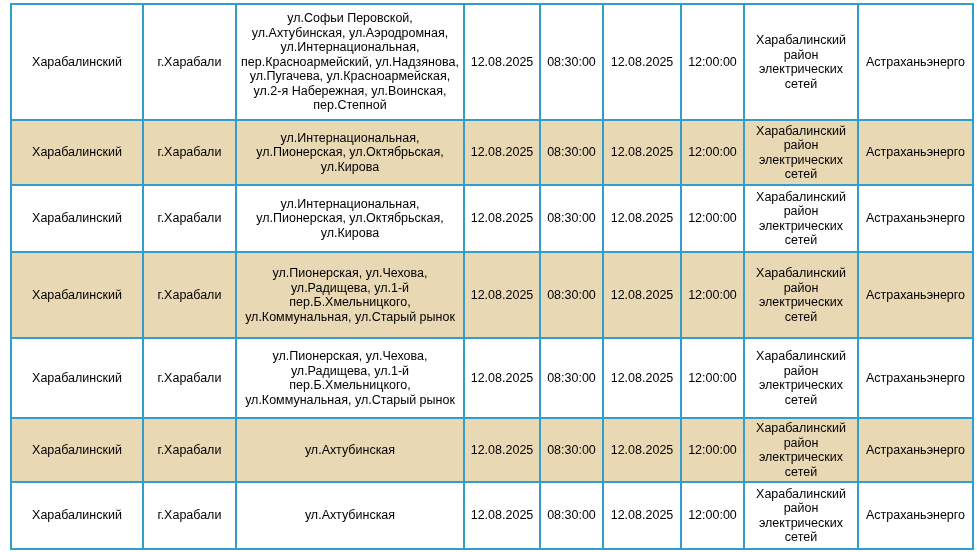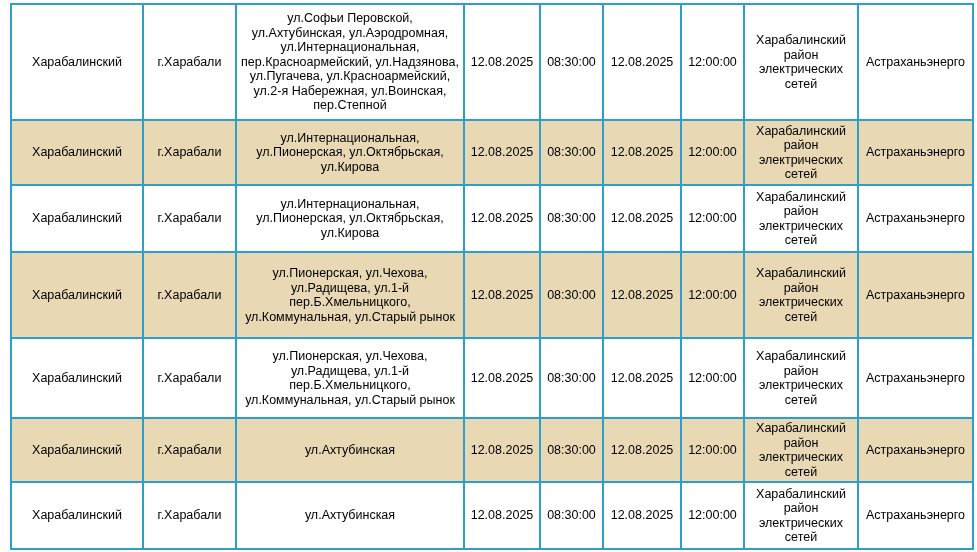--- a/index.html
+++ b/index.html
@@ -61,21 +61,21 @@
         <col style="width:63px">
         <col style="width:78px">
       <col style="width:63px">
         <col style="width:114px">
         <col style="width:115px">
     </colgroup>
     <tbody>
       <tr>
         <td>Харабалинский</td>
         <td>г.Харабали</td>
-        <td>ул.Софьи Перовской, ул.Ахтубинская, ул.Аэродромная, ул.Интернациональная, пер.Красноармейский, ул.Надзянова, ул.Пугачева, ул.Красноармейский, ул.2-я Набережная, ул.Воинская, пер.Степной</td>
+        <td>ул.Софьи Перовской, ул.Ахтубинская, ул.Аэродромная, ул.Интернациональная, пер.Красноармейский, ул.Надзянова, ул.Пугачева, ул.Красноармейская, ул.2-я Набережная, ул.Воинская, пер.Степной</td>
         <td>12.08.2025</td>
         <td>08:30:00</td>
         <td>12.08.2025</td>
         <td>12:00:00</td>
         <td>Харабалинский район электрических сетей</td>
         <td>Астраханьэнерго</td>
       </tr>
       <tr>
         <td>Харабалинский</td>
         <td>г.Харабали</td>

